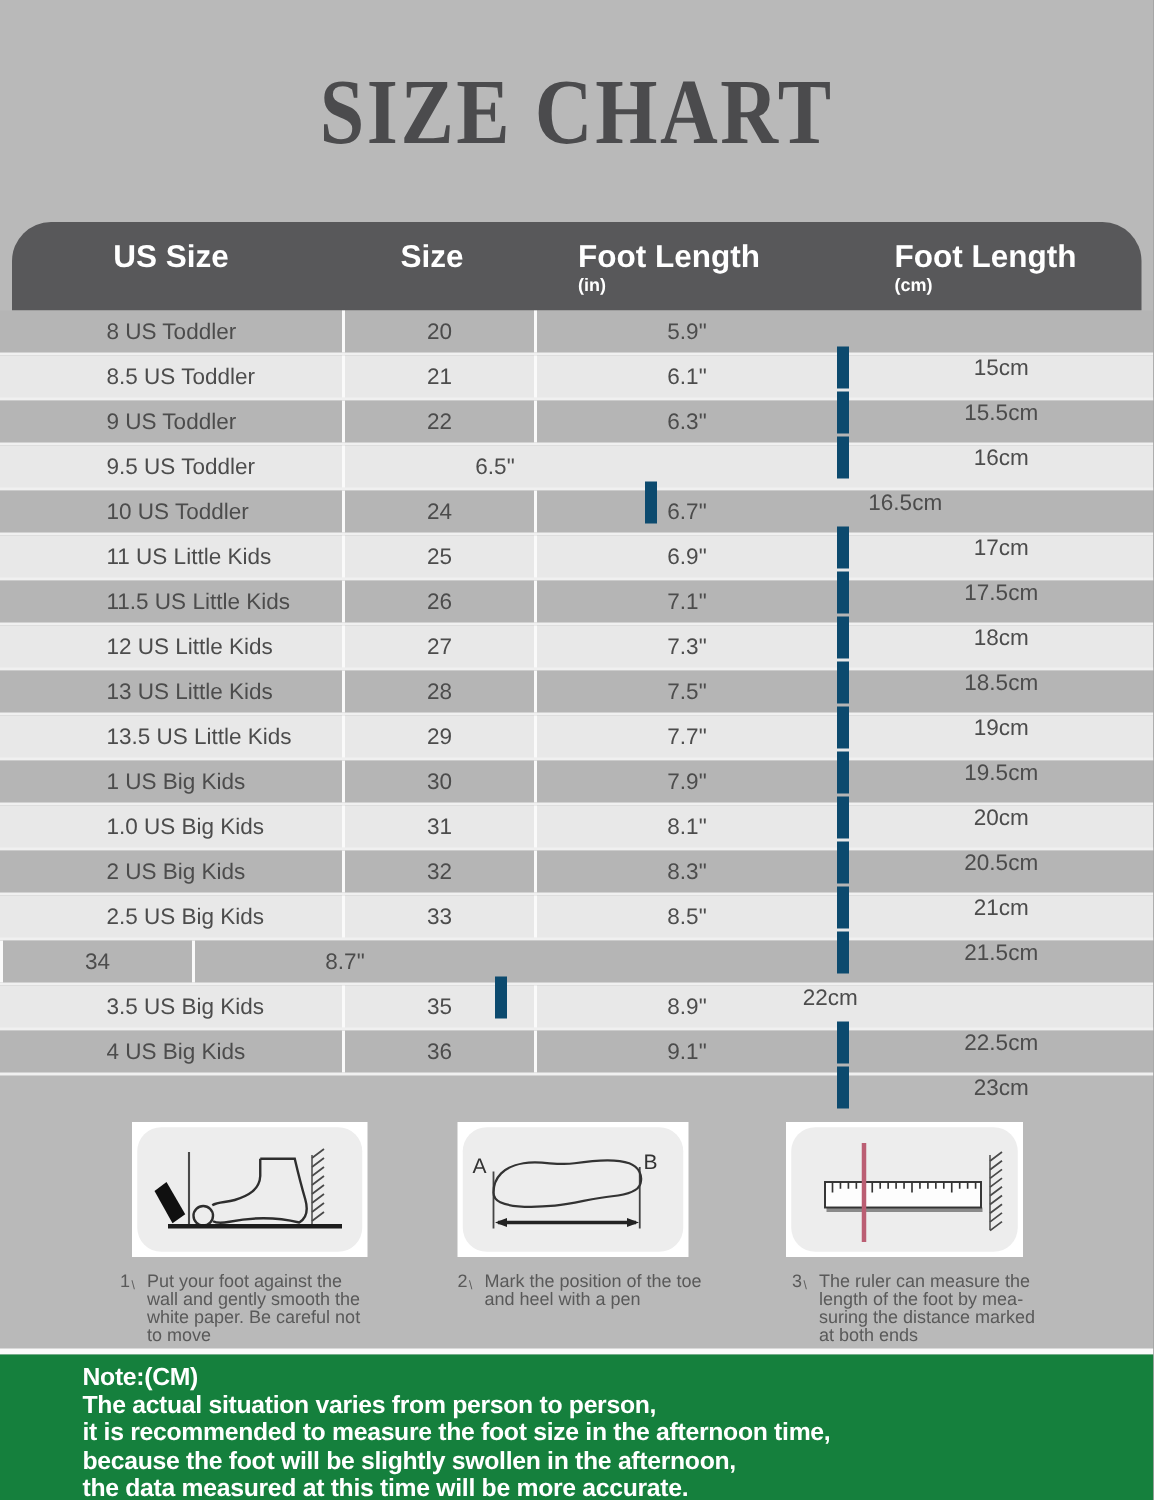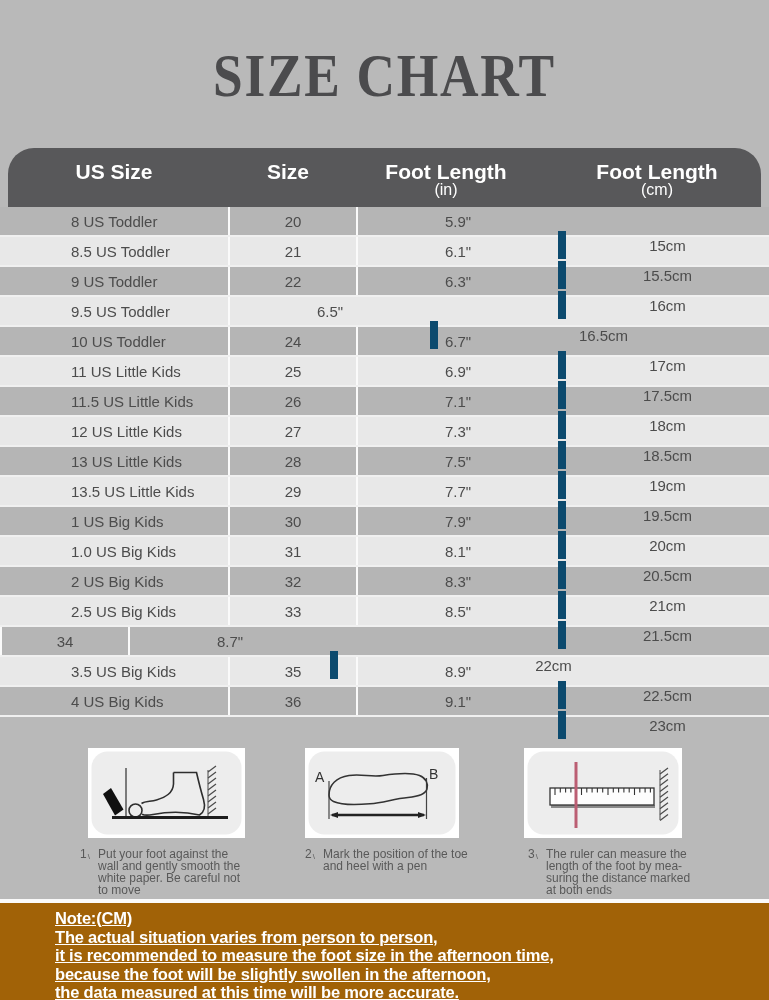--- a/index.html
+++ b/index.html
@@ -13,23 +13,23 @@
     position:absolute;top:44px;left:0;width:100%;text-align:center;
     font-family:"Liberation Serif", serif;font-weight:bold;
     font-size:62px;line-height:1;color:#4b4b4d;
     letter-spacing:2px;transform:scaleX(.86);
   }
   
   .header-bar{
     position:absolute;top:148px;left:8px;right:8px;height:59px;
     background:#58585a;border-radius:26px 26px 0 0;
   }
-  .hcell{position:absolute;top:13px;transform:translateX(-50%);text-align:center;color:#fff;}
+  .hcell{position:absolute;top:13px;transform:translateX(-50%);text-align:left;color:#fff;}
   .hcell .hlabel{font-size:21px;font-weight:bold;line-height:22px;white-space:nowrap;}
-  .hcell .hsub{font-size:16px;font-weight:normal;line-height:14px;}
+  .hcell .hsub{font-size:12px;font-weight:bold;line-height:14px;}
   .hc0{left:106px;} .hc1{left:280px;} .hc2{left:438px;} .hc3{left:649px;}
   
   .tbody{position:absolute;top:207px;left:0;right:0;}
   .row{
     display:flex;height:28px;align-items:center;
     border-bottom:2px solid #f0f0f0;
     font-size:15px;color:#4c4c4c;
   }
   .row.dark{background:#b5b5b5;}
   .row.light{background:#e8e8e8;}
@@ -48,22 +48,22 @@
   .caption{display:flex;margin-top:10px;font-size:12px;line-height:12px;color:#595959;}
   .fig1 .caption{margin-left:-8px;}
   .fig3 .caption{margin-left:4px;}
   .caption .num{flex:0 0 18px;white-space:nowrap;}
   .enum-mark{font-size:8px;position:relative;top:1px;left:1px;}
   .cap-line{white-space:nowrap;}
   
   .note-strip{position:absolute;top:899px;left:0;right:0;height:4px;background:#fafafa;}
   .note{
     position:absolute;top:903px;bottom:0;left:0;right:0;
-    background:#a16207;color:#fff;
-    padding:6px 0 0 55px;box-sizing:border-box;text-decoration:underline;
+    background:#15803d;color:#fff;
+    padding:6px 0 0 55px;box-sizing:border-box;
   }
   .note div{font-size:16.5px;font-weight:bold;line-height:18.6px;letter-spacing:-.2px;white-space:nowrap;}
   svg text{font-family:"Liberation Sans", sans-serif;}
 </style>
 </head>
 <body>
 
 <div class="page">
 
   <div class="title">SIZE CHART</div>

